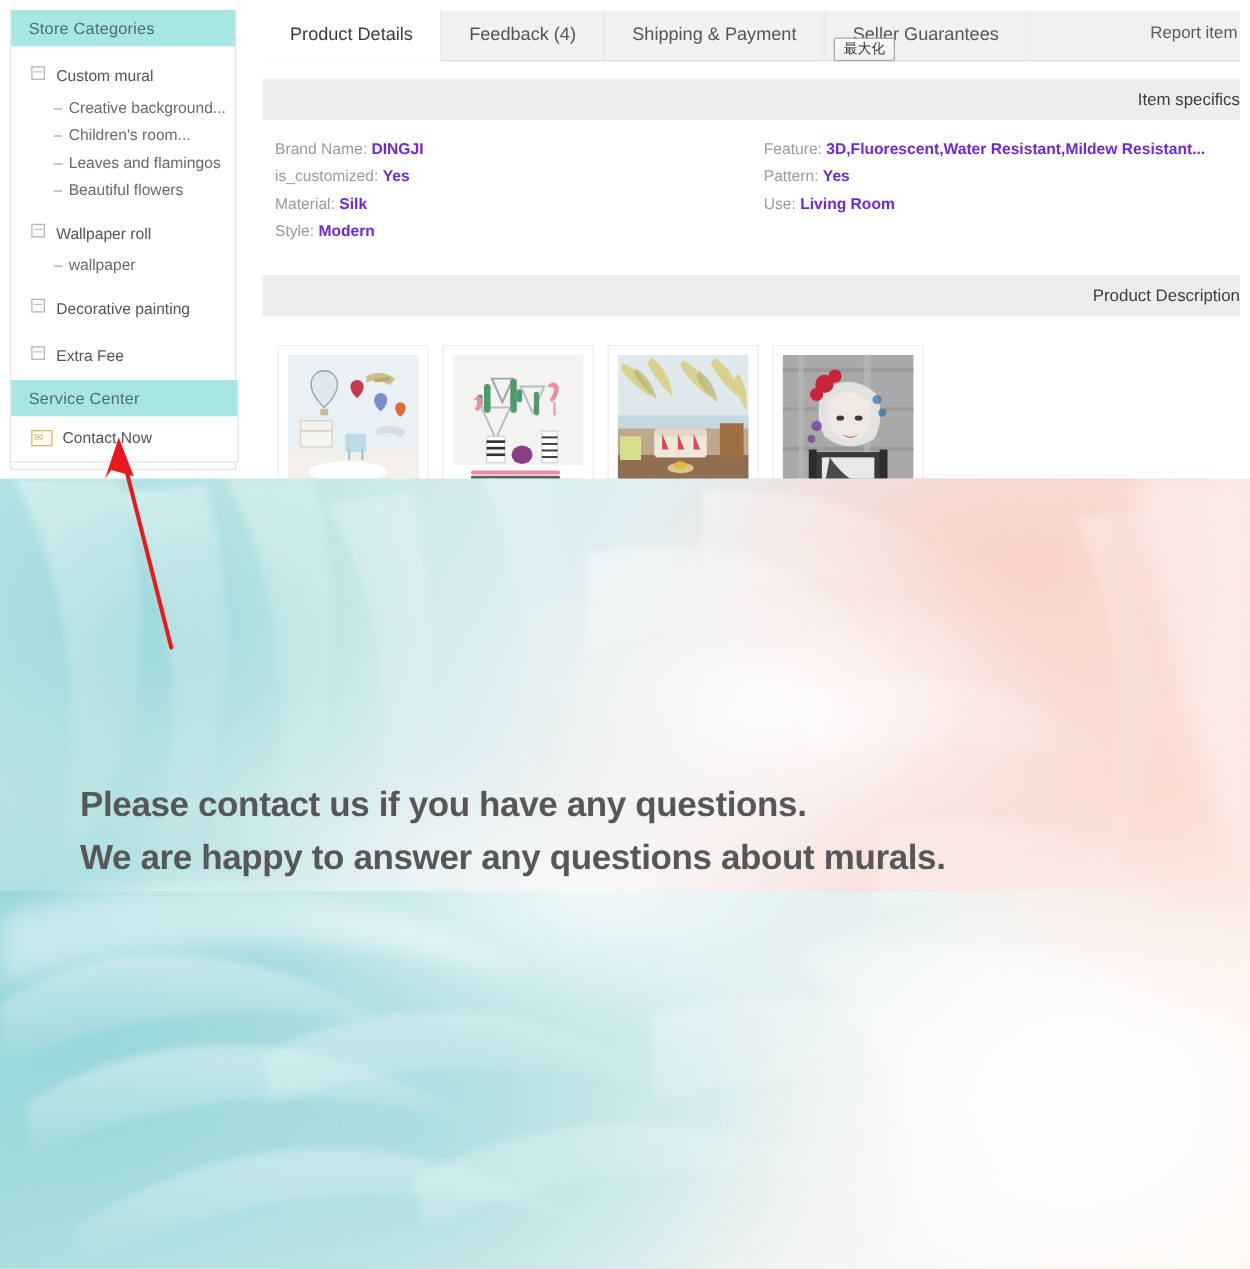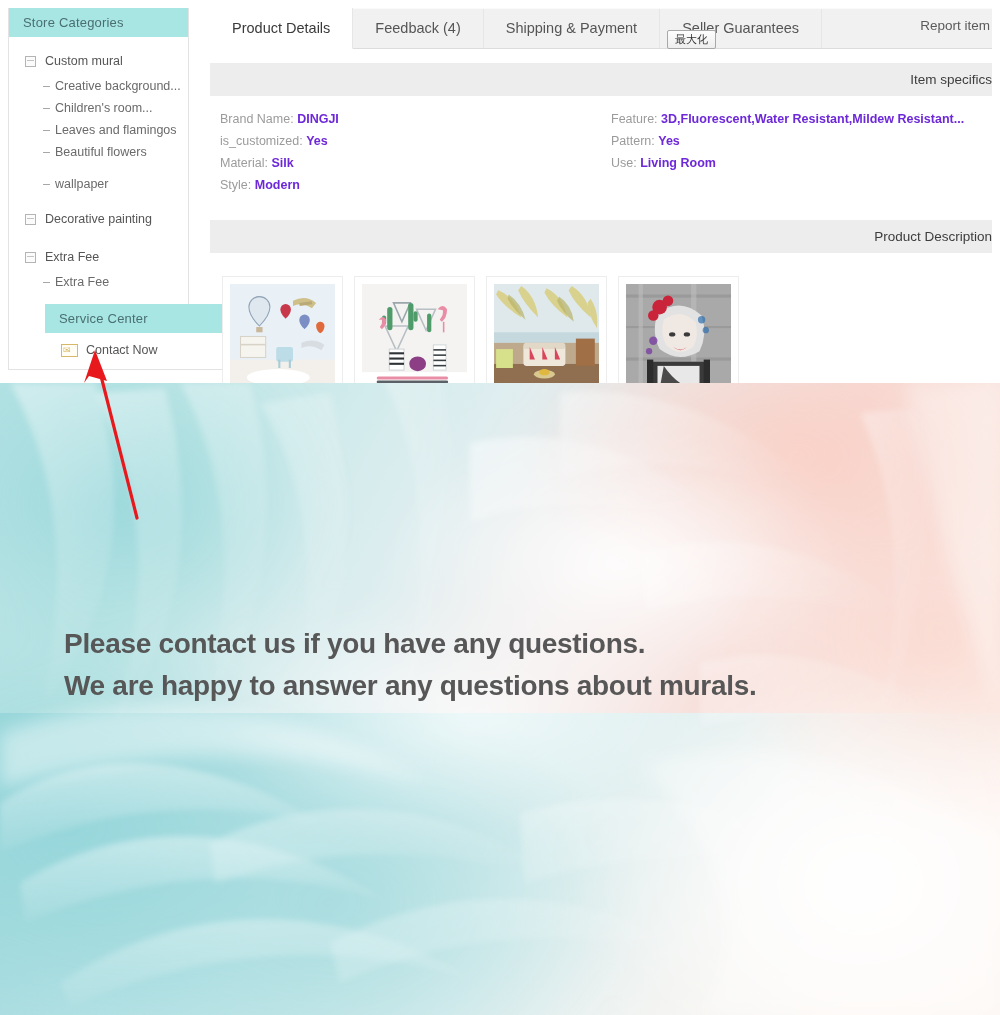--- a/index.html
+++ b/index.html
@@ -44,21 +44,21 @@
     color: #4a6f72;
     font-size: 13px;
     padding: 7px 0 7px 14px;
     letter-spacing: .2px;
   }
   .cat-body {
     padding: 10px 0 14px 0;
   }
   .cat-row {
     display: flex;
-    align-items: center;
+    align-items: flex-start;
     padding: 4px 0 4px 16px;
     font-size: 12.5px;
     color: #555555;
     line-height: 16px;
   }
   .cat-row.top { padding-top: 6px; padding-bottom: 6px; }
   .cat-icon {
     width: 9px; height: 9px;
     border: 1px solid #b4b4b4;
     margin-right: 9px;
@@ -90,21 +90,20 @@
   .cat-gap { height: 8px; }
 
   #service-panel {
     position: absolute;
     left: 8px;
     top: 304px;
     width: 181px;
     background: #ffffff;
     border: 1px solid #e3e3e3;
     border-top: none;
-    padding-left: 36px;
   }
   .service-body {
     padding: 8px 0 10px 0;
   }
   .contact-row {
     display: flex;
     align-items: center;
     padding: 2px 0 2px 16px;
     font-size: 12.5px;
     color: #555555;
@@ -305,20 +304,24 @@
               <span class="dash">–</span>
               <span>Leaves and flamingos</span>
             </div>
             <div class="sub-row">
               <span class="dash">–</span>
               <span>Beautiful flowers</span>
             </div>
           </div>
           <div class="cat-gap"></div>
           <div class="cat-group">
+            <div class="cat-row top">
+              <span class="cat-icon"></span>
+              <span>Wallpaper roll</span>
+            </div>
             <div class="sub-row">
               <span class="dash">–</span>
               <span>wallpaper</span>
             </div>
           </div>
           <div class="cat-gap"></div>
           <div class="cat-group">
             <div class="cat-row top">
               <span class="cat-icon"></span>
               <span>Decorative painting</span>

